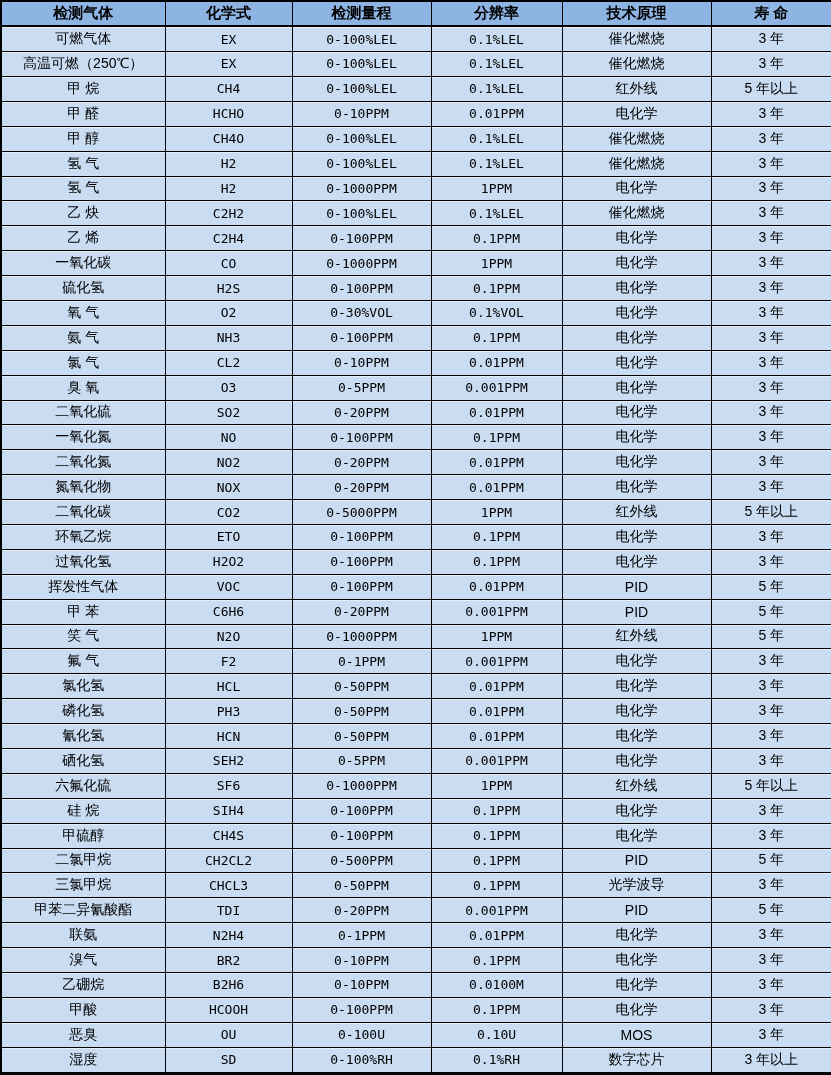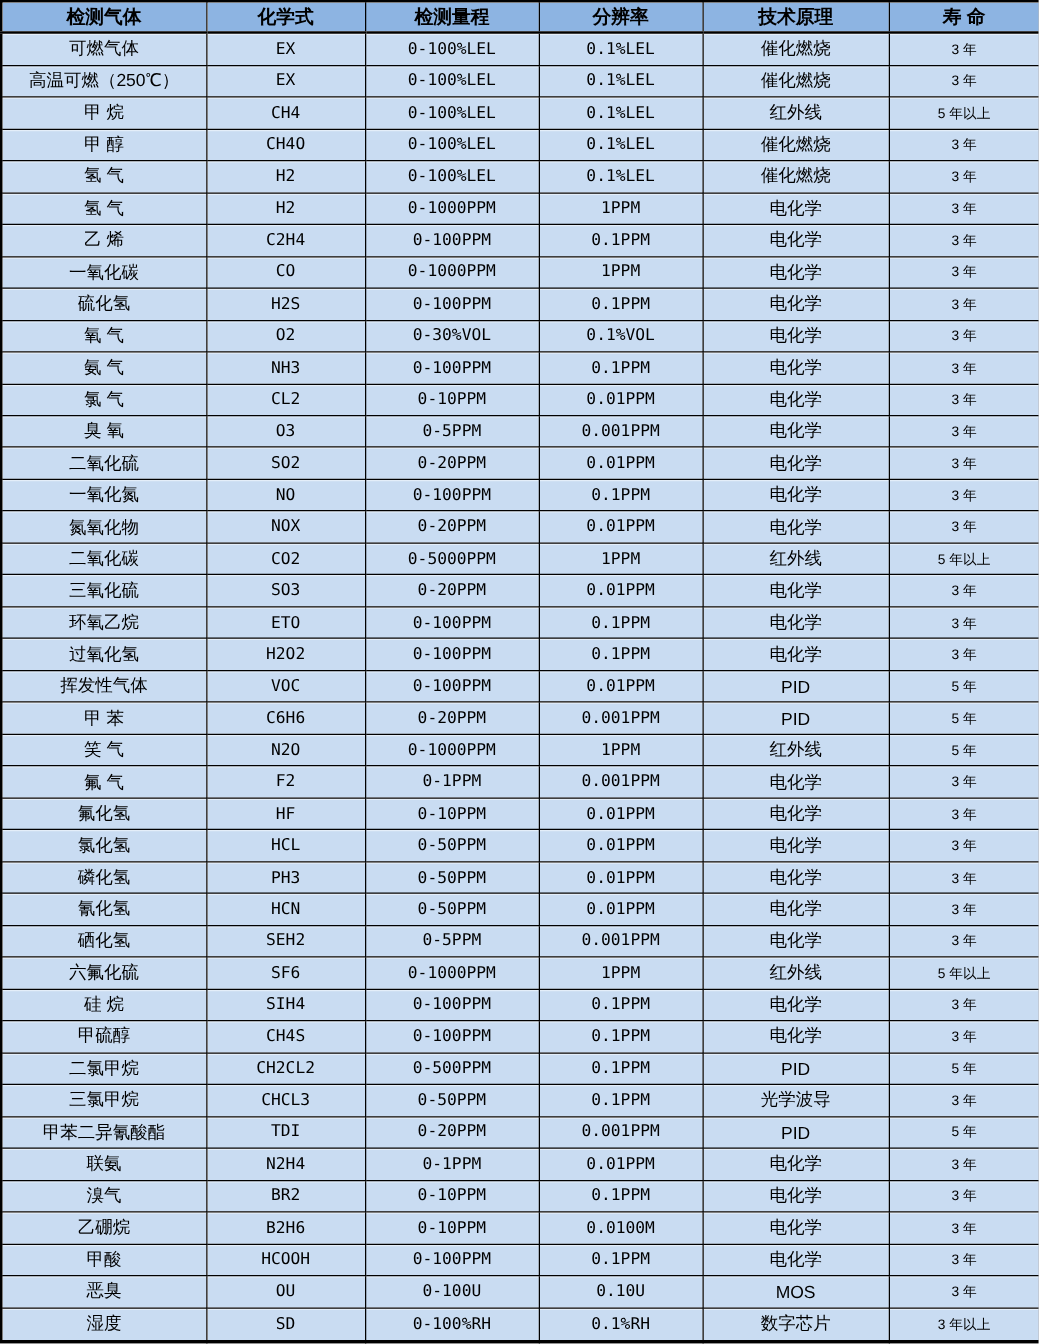--- a/index.html
+++ b/index.html
@@ -44,21 +44,21 @@
   tbody td {
     background: var(--row-bg, #C9DCF2);
     font-size: 14px;
     box-shadow: inset 0 1px 0 rgba(255,255,255,0.5);
   }
   td.col-formula, td.col-range, td.col-resolution {
     font-family: "DejaVu Sans Mono", monospace;
     font-size: 13px;
   }
   td.col-lifetime {
-    font-size: 11px;
+    font-size: 14px;
   }
 </style>
 </head>
 <body>
 
 <div class="page">
   <table class="spec">
     <colgroup>
       <col style="width:164px">
       <col style="width:127px">
@@ -96,20 +96,28 @@
         </tr>
         <tr>
           <td class="col-gas">甲 烷</td>
           <td class="col-formula">CH4</td>
           <td class="col-range">0-100%LEL</td>
           <td class="col-resolution">0.1%LEL</td>
           <td class="col-principle">红外线</td>
           <td class="col-lifetime">5 年以上</td>
         </tr>
         <tr>
+          <td class="col-gas">甲 醛</td>
+          <td class="col-formula">HCHO</td>
+          <td class="col-range">0-10PPM</td>
+          <td class="col-resolution">0.01PPM</td>
+          <td class="col-principle">电化学</td>
+          <td class="col-lifetime">3 年</td>
+        </tr>
+        <tr>
           <td class="col-gas">甲 醇</td>
           <td class="col-formula">CH4O</td>
           <td class="col-range">0-100%LEL</td>
           <td class="col-resolution">0.1%LEL</td>
           <td class="col-principle">催化燃烧</td>
           <td class="col-lifetime">3 年</td>
         </tr>
         <tr>
           <td class="col-gas">氢 气</td>
           <td class="col-formula">H2</td>
@@ -120,20 +128,28 @@
         </tr>
         <tr>
           <td class="col-gas">氢 气</td>
           <td class="col-formula">H2</td>
           <td class="col-range">0-1000PPM</td>
           <td class="col-resolution">1PPM</td>
           <td class="col-principle">电化学</td>
           <td class="col-lifetime">3 年</td>
         </tr>
         <tr>
+          <td class="col-gas">乙 炔</td>
+          <td class="col-formula">C2H2</td>
+          <td class="col-range">0-100%LEL</td>
+          <td class="col-resolution">0.1%LEL</td>
+          <td class="col-principle">催化燃烧</td>
+          <td class="col-lifetime">3 年</td>
+        </tr>
+        <tr>
           <td class="col-gas">乙 烯</td>
           <td class="col-formula">C2H4</td>
           <td class="col-range">0-100PPM</td>
           <td class="col-resolution">0.1PPM</td>
           <td class="col-principle">电化学</td>
           <td class="col-lifetime">3 年</td>
         </tr>
         <tr>
           <td class="col-gas">一氧化碳</td>
           <td class="col-formula">CO</td>
@@ -188,48 +204,48 @@
           <td class="col-range">0-20PPM</td>
           <td class="col-resolution">0.01PPM</td>
           <td class="col-principle">电化学</td>
           <td class="col-lifetime">3 年</td>
         </tr>
         <tr>
           <td class="col-gas">一氧化氮</td>
           <td class="col-formula">NO</td>
           <td class="col-range">0-100PPM</td>
           <td class="col-resolution">0.1PPM</td>
+          <td class="col-principle">电化学</td>
+          <td class="col-lifetime">3 年</td>
+        </tr>
+        <tr>
+          <td class="col-gas">二氧化氮</td>
+          <td class="col-formula">NO2</td>
+          <td class="col-range">0-20PPM</td>
+          <td class="col-resolution">0.01PPM</td>
           <td class="col-principle">电化学</td>
           <td class="col-lifetime">3 年</td>
         </tr>
         <tr>
           <td class="col-gas">氮氧化物</td>
           <td class="col-formula">NOX</td>
           <td class="col-range">0-20PPM</td>
           <td class="col-resolution">0.01PPM</td>
           <td class="col-principle">电化学</td>
           <td class="col-lifetime">3 年</td>
         </tr>
         <tr>
           <td class="col-gas">二氧化碳</td>
           <td class="col-formula">CO2</td>
           <td class="col-range">0-5000PPM</td>
           <td class="col-resolution">1PPM</td>
           <td class="col-principle">红外线</td>
           <td class="col-lifetime">5 年以上</td>
         </tr>
         <tr>
-          <td class="col-gas">三氧化硫</td>
-          <td class="col-formula">SO3</td>
-          <td class="col-range">0-20PPM</td>
-          <td class="col-resolution">0.01PPM</td>
-          <td class="col-principle">电化学</td>
-          <td class="col-lifetime">3 年</td>
-        </tr>
-        <tr>
           <td class="col-gas">环氧乙烷</td>
           <td class="col-formula">ETO</td>
           <td class="col-range">0-100PPM</td>
           <td class="col-resolution">0.1PPM</td>
           <td class="col-principle">电化学</td>
           <td class="col-lifetime">3 年</td>
         </tr>
         <tr>
           <td class="col-gas">过氧化氢</td>
           <td class="col-formula">H2O2</td>
@@ -264,28 +280,20 @@
         </tr>
         <tr>
           <td class="col-gas">氟 气</td>
           <td class="col-formula">F2</td>
           <td class="col-range">0-1PPM</td>
           <td class="col-resolution">0.001PPM</td>
           <td class="col-principle">电化学</td>
           <td class="col-lifetime">3 年</td>
         </tr>
         <tr>
-          <td class="col-gas">氟化氢</td>
-          <td class="col-formula">HF</td>
-          <td class="col-range">0-10PPM</td>
-          <td class="col-resolution">0.01PPM</td>
-          <td class="col-principle">电化学</td>
-          <td class="col-lifetime">3 年</td>
-        </tr>
-        <tr>
           <td class="col-gas">氯化氢</td>
           <td class="col-formula">HCL</td>
           <td class="col-range">0-50PPM</td>
           <td class="col-resolution">0.01PPM</td>
           <td class="col-principle">电化学</td>
           <td class="col-lifetime">3 年</td>
         </tr>
         <tr>
           <td class="col-gas">磷化氢</td>
           <td class="col-formula">PH3</td>

